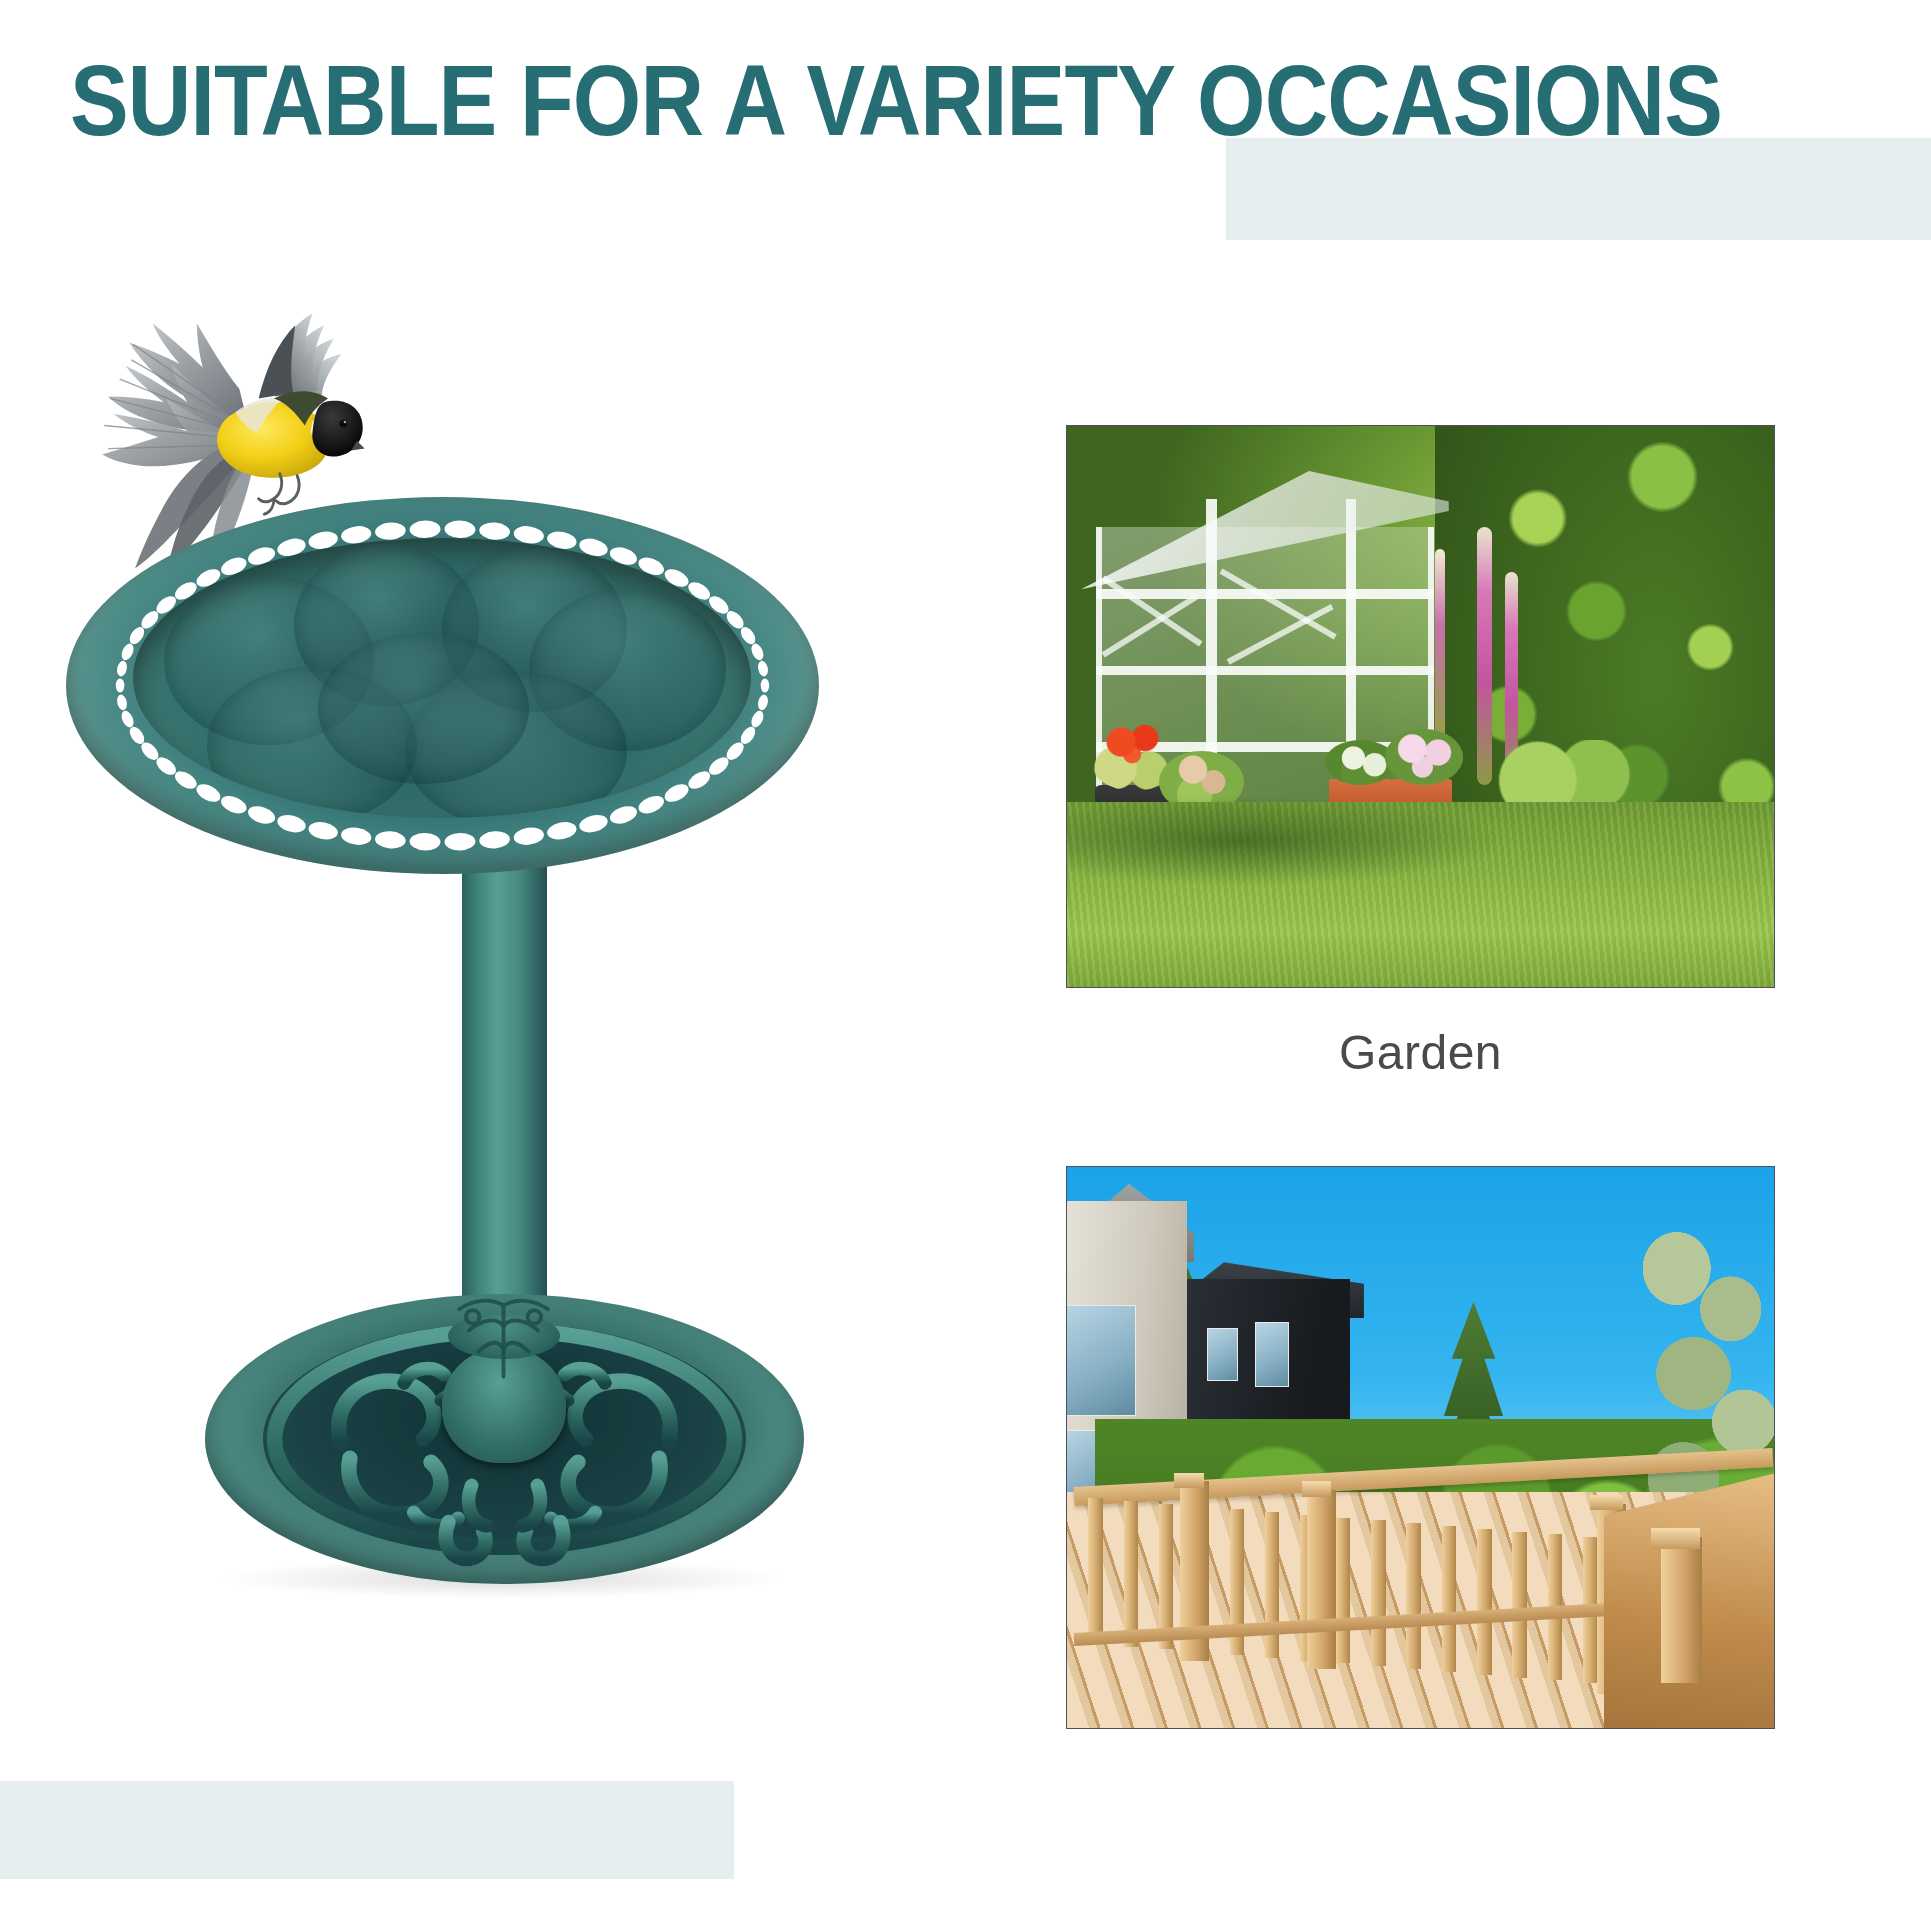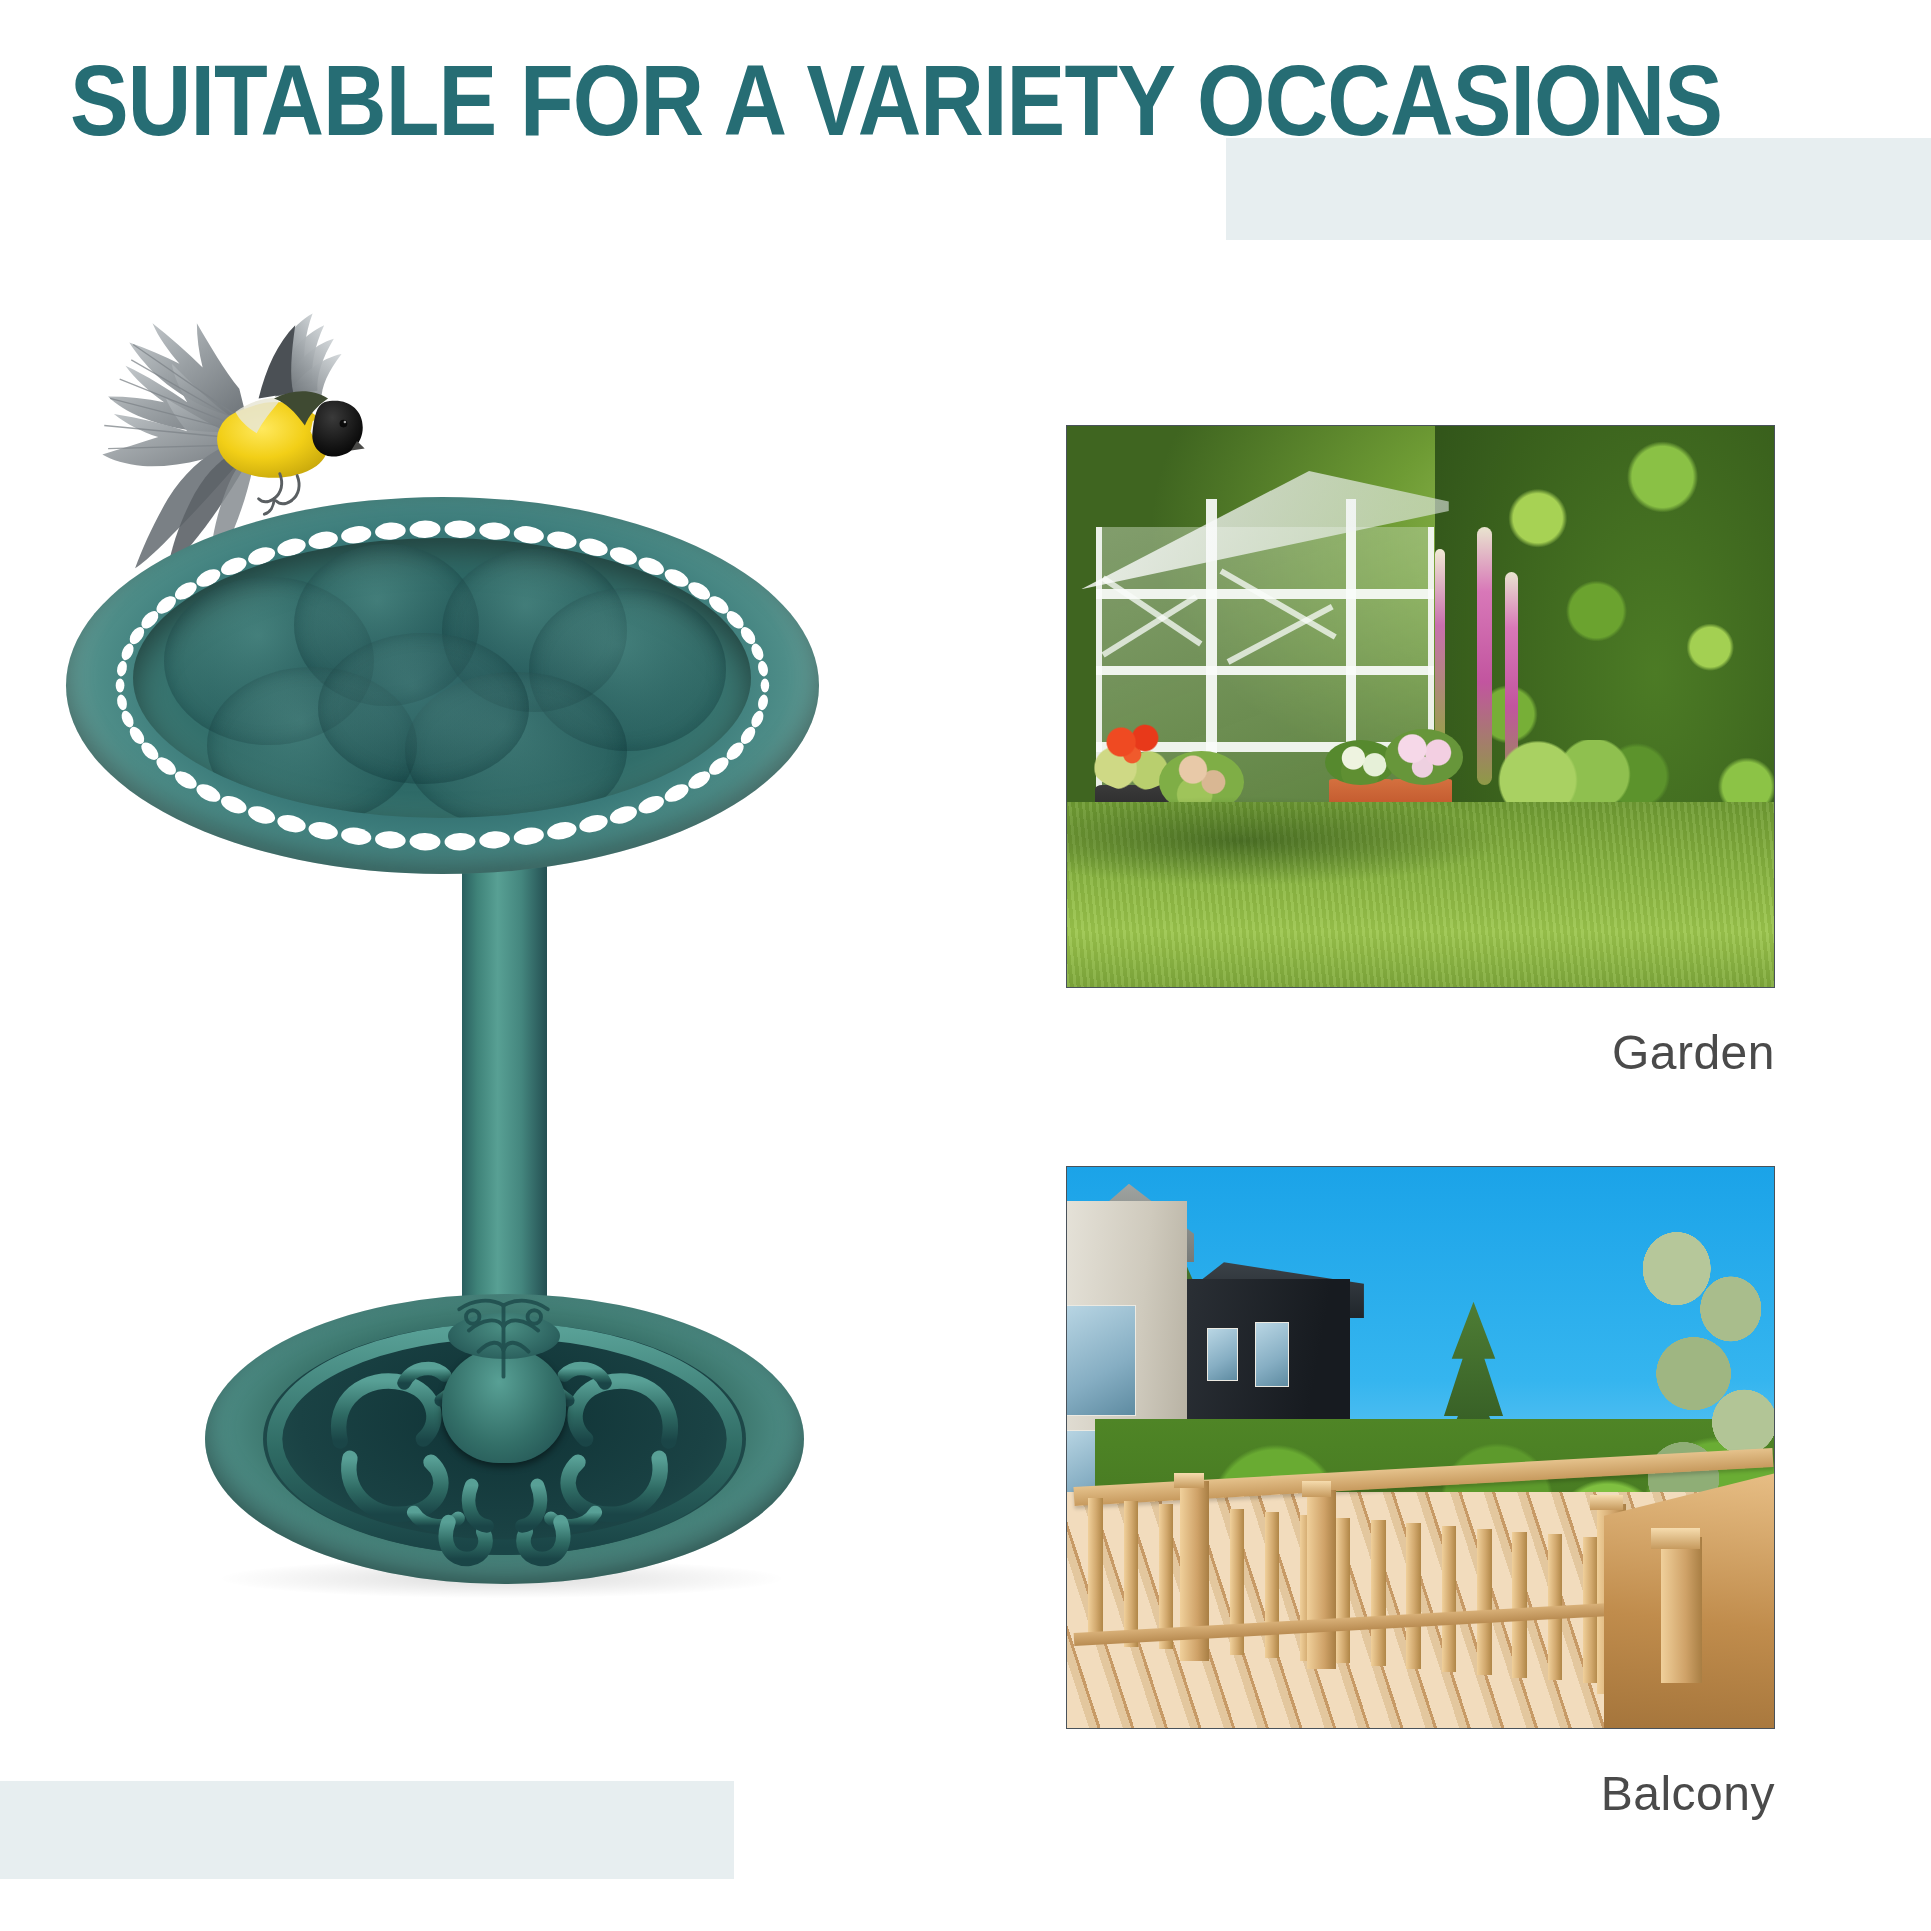--- a/index.html
+++ b/index.html
@@ -59,21 +59,21 @@
   .photo-frame {
     width: 709px;
     height: 563px;
     overflow: hidden;
     position: relative;
     border: 1px solid #49525a;
     box-sizing: border-box;
   }
   .photo-caption {
     width: 709px;
-    text-align: right;
+    text-align: center;
     color: #4a4a4a;
     font-size: 48px;
     font-weight: 300;
     margin-top: 37px;
     letter-spacing: 0.5px;
   }
 
   
   .g-sky {
     position: absolute; inset: 0;
@@ -714,15 +714,14 @@
       <div class="b-post-cap" style="left:33.2%; top:56%; width:4.2%;"></div>
       <div class="b-post" style="left:75%; top:60%; height:34%;"></div>
       <div class="b-post-cap" style="left:74%; top:58.4%; width:4.6%;"></div>
       <div class="b-rail-bot"></div>
     </div>
 
     <div class="b-rail-right"></div>
     <div class="b-post" style="left:84%; top:66%; height:26%; width:41px;"></div>
     <div class="b-post-cap" style="left:82.6%; top:64.4%; width:7%; height:21px;"></div>
   </div>
-  <div class="photo-caption">Balcony</div>
 </div>
 
 
 </body></html>

